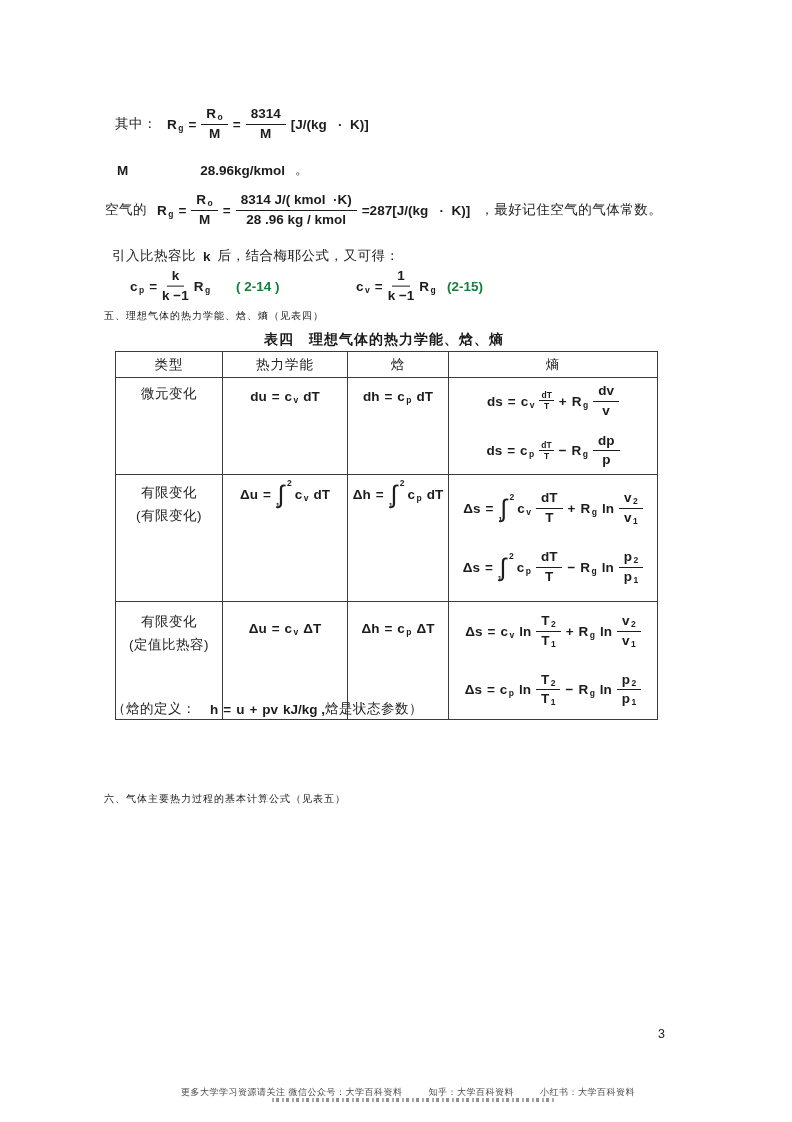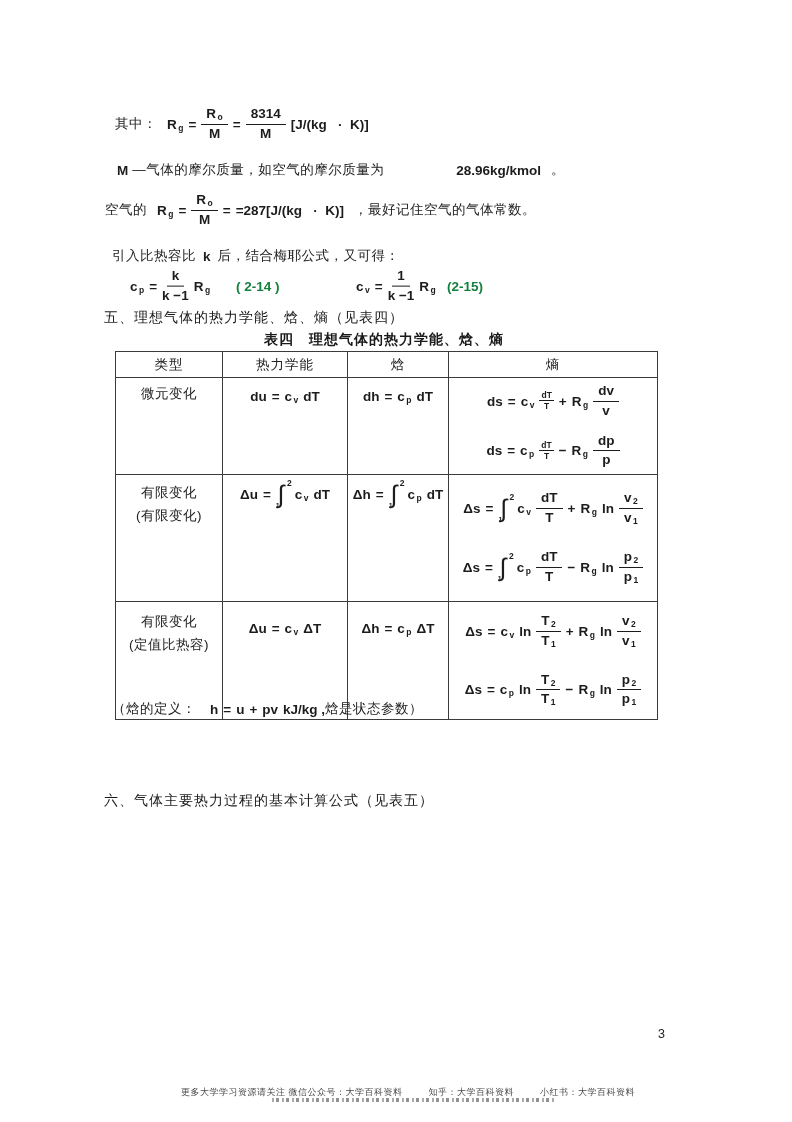--- a/index.html
+++ b/index.html
@@ -2,21 +2,21 @@
 <html><head>
 <meta charset="utf-8">
 <style>
   html,body{margin:0;padding:0;}
   body{
     width:792px;height:1122px;background:#ffffff;position:relative;overflow:hidden;
     font-family:"Liberation Sans","DejaVu Sans",sans-serif;color:#1e1e1e;
   }
   .abs{position:absolute;}
   .cn{font-size:13.5px;letter-spacing:0.5px;color:#222;}
-  .cn-head{font-size:14px;letter-spacing:1px;color:#1a1a1a;}
+  .cn-head{font-size:10px;letter-spacing:1px;color:#1a1a1a;}
   .ltx{font-family:"Liberation Sans",sans-serif;font-weight:bold;font-size:13.5px;color:#1c1c1c;}
   
   .fx{display:inline-flex;align-items:center;gap:5px;font-family:"Liberation Sans",sans-serif;
       font-weight:bold;font-size:13.5px;color:#1c1c1c;}
   .fx .tk{white-space:pre;}
   .frac{display:inline-flex;flex-direction:column;align-items:center;line-height:1.25;}
   .frac .fnum{border-bottom:1.5px solid #1c1c1c;padding:0 5px 1px;display:inline-flex;gap:4px;justify-content:center;align-items:flex-end;}
   .frac .fden{padding-top:1px;display:inline-flex;gap:4px;justify-content:center;align-items:flex-start;}
   .frac.small{font-size:8.5px;line-height:1.1;}
   .frac.small .fnum{padding:0 2px 0;border-bottom-width:1px;}
@@ -81,21 +81,20 @@
         <span class="fden">
           <span class="tk">M</span>
         </span>
       </span>
       <span class="tk">[J/(kg   ·  K)]</span>
     </span>
 </div>
 
 <div class="abs" style="top:161px;left:117px;display:flex;align-items:center;">
   <span class="ltx">M</span>
-  <span class="cn" style="margin-left:4px;">—气体的摩尔质量，如空气的摩尔质量为</span>
   <span class="ltx" style="margin-left:72px;">28.96kg/kmol</span>
   <span class="cn" style="margin-left:10px;">。</span>
 </div>
 
 <div class="abs hline" style="top:192px;left:105px;">
   <span class="cn">空气的</span>
   <span class="fx">
       <span class="bsub">
         <span>R</span>
         <span class="sb">g</span>
@@ -106,20 +105,28 @@
           <span class="bsub">
             <span>R</span>
             <span class="sb">o</span>
           </span>
         </span>
         <span class="fden">
           <span class="tk">M</span>
         </span>
       </span>
       <span class="tk">=</span>
+      <span class="frac">
+        <span class="fnum">
+          <span class="tk">8314 J/( kmol  ·K)</span>
+        </span>
+        <span class="fden">
+          <span class="tk">28 .96 kg / kmol</span>
+        </span>
+      </span>
       <span class="tk">=287[J/(kg   ·  K)]</span>
     </span>
   <span class="cn">，最好记住空气的气体常数。</span>
 </div>
 
 <div class="abs" style="top:247px;left:112px;display:flex;align-items:center;">
   <span class="cn">引入比热容比</span>
   <span class="ltx" style="margin:0 7px;">k</span>
   <span class="cn">后，结合梅耶公式，又可得：</span>
 </div>

